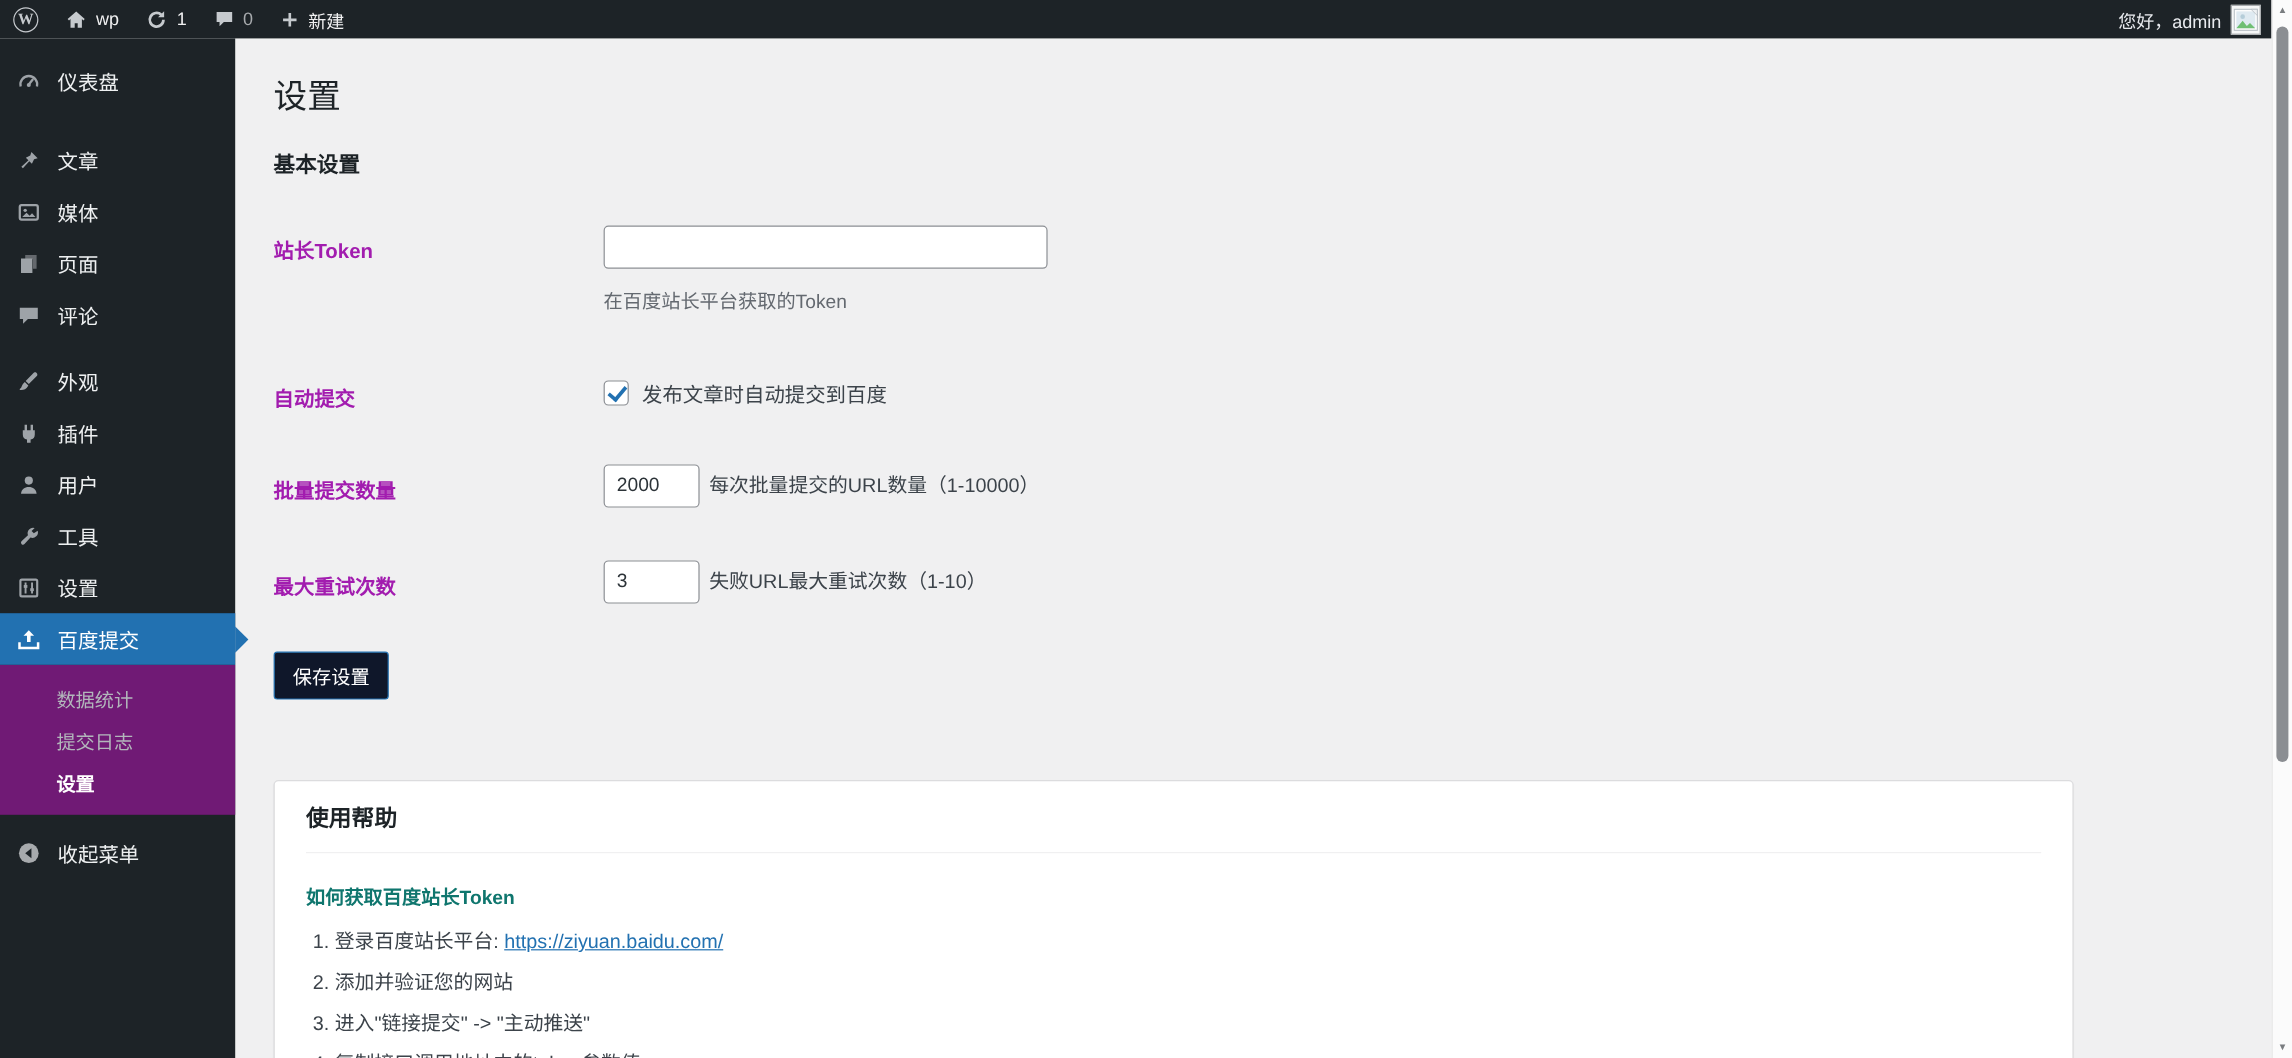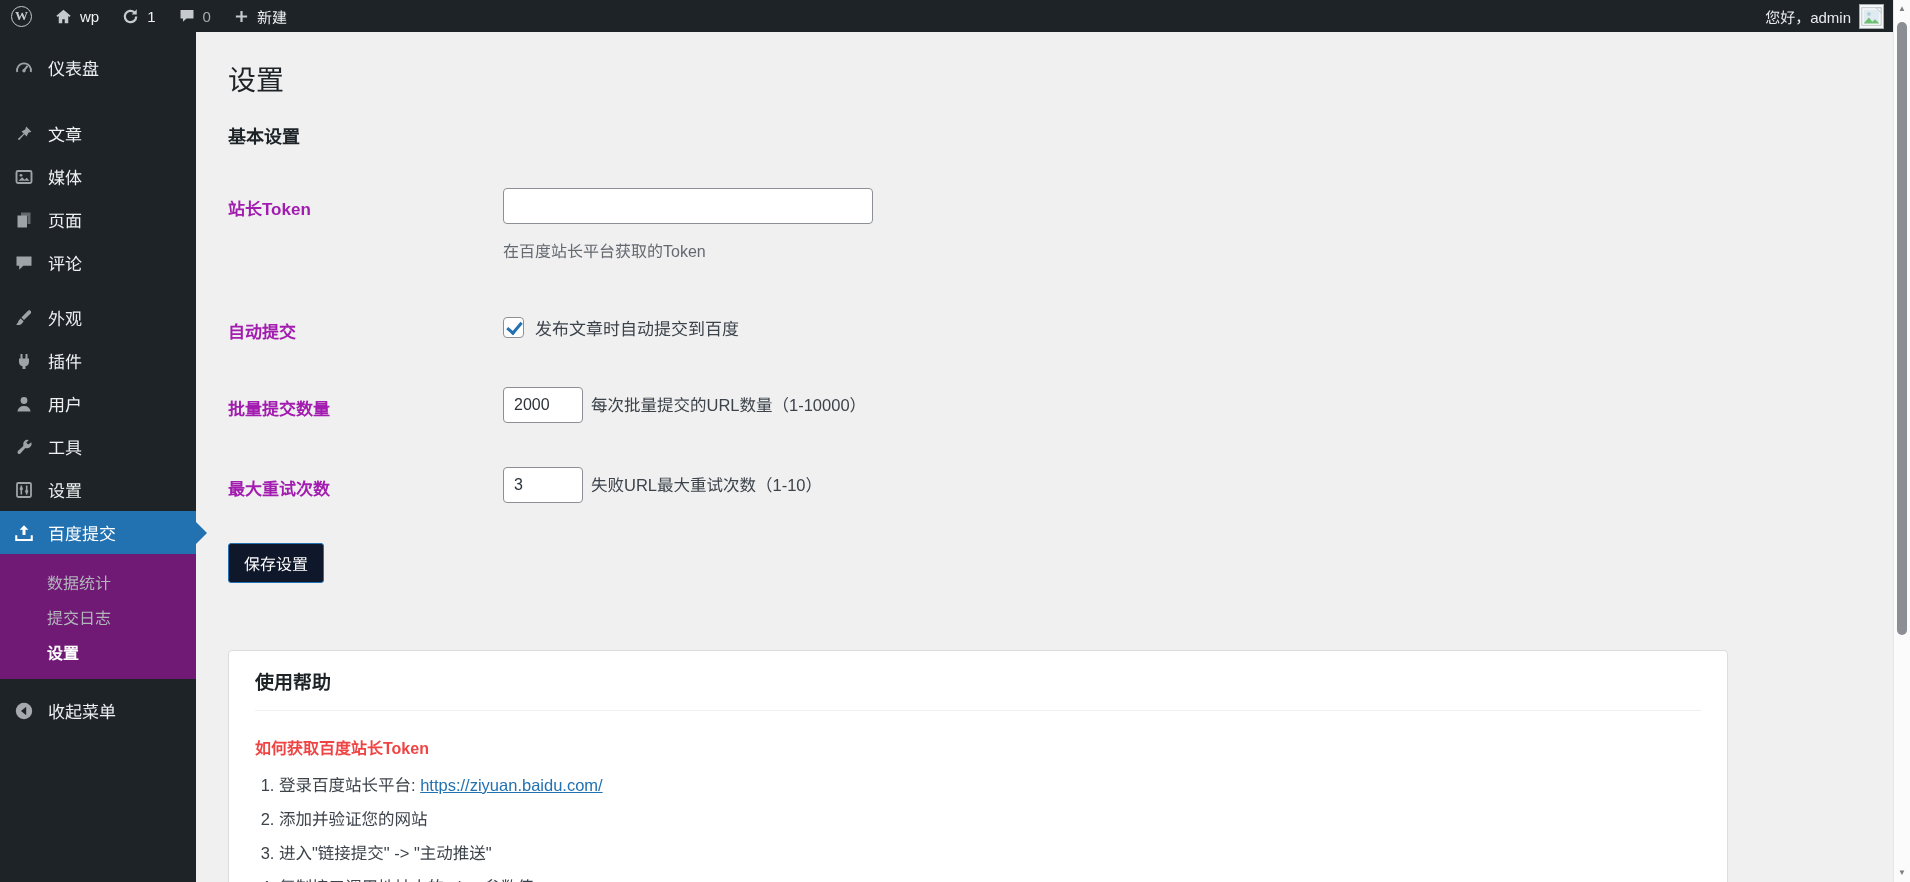--- a/index.html
+++ b/index.html
@@ -108,21 +108,21 @@
 
   
   .help-card {
     margin-top: 67px; width: 1500px;
     background: #fff; border: 1px solid #dcdcde; border-radius: 4px;
     box-shadow: 0 1px 1px rgba(0,0,0,.04);
     padding: 20px 26px 60px;
   }
   .help-title { font-size: 19px; font-weight: bold; line-height: 24px; color: #1d2327; }
   .help-divider { border: none; border-top: 1px solid #f0f0f1; margin-top: 15px; }
-  .help-subtitle { font-size: 16px; font-weight: bold; margin-top: 28px; line-height: 19px; color: #ef4444; }
+  .help-subtitle { font-size: 16px; font-weight: bold; margin-top: 28px; line-height: 19px; color: #0f766e; }
   .help-steps { margin: 18px 0 0 0; padding-left: 24px; }
   .help-steps li { font-size: 16.5px; line-height: 18px; margin-bottom: 16px; color: #3c434a; }
   .help-steps a { color: #2271b1; text-decoration: underline; cursor: pointer; }
 
   
   .scrollbar {
     position: absolute; right: 0; top: 0; width: 17px; height: 882px;
     background: #fbfbfb; border-left: 1px solid #e6e6e6; z-index: 50;
   }
   .sb-arrow {

